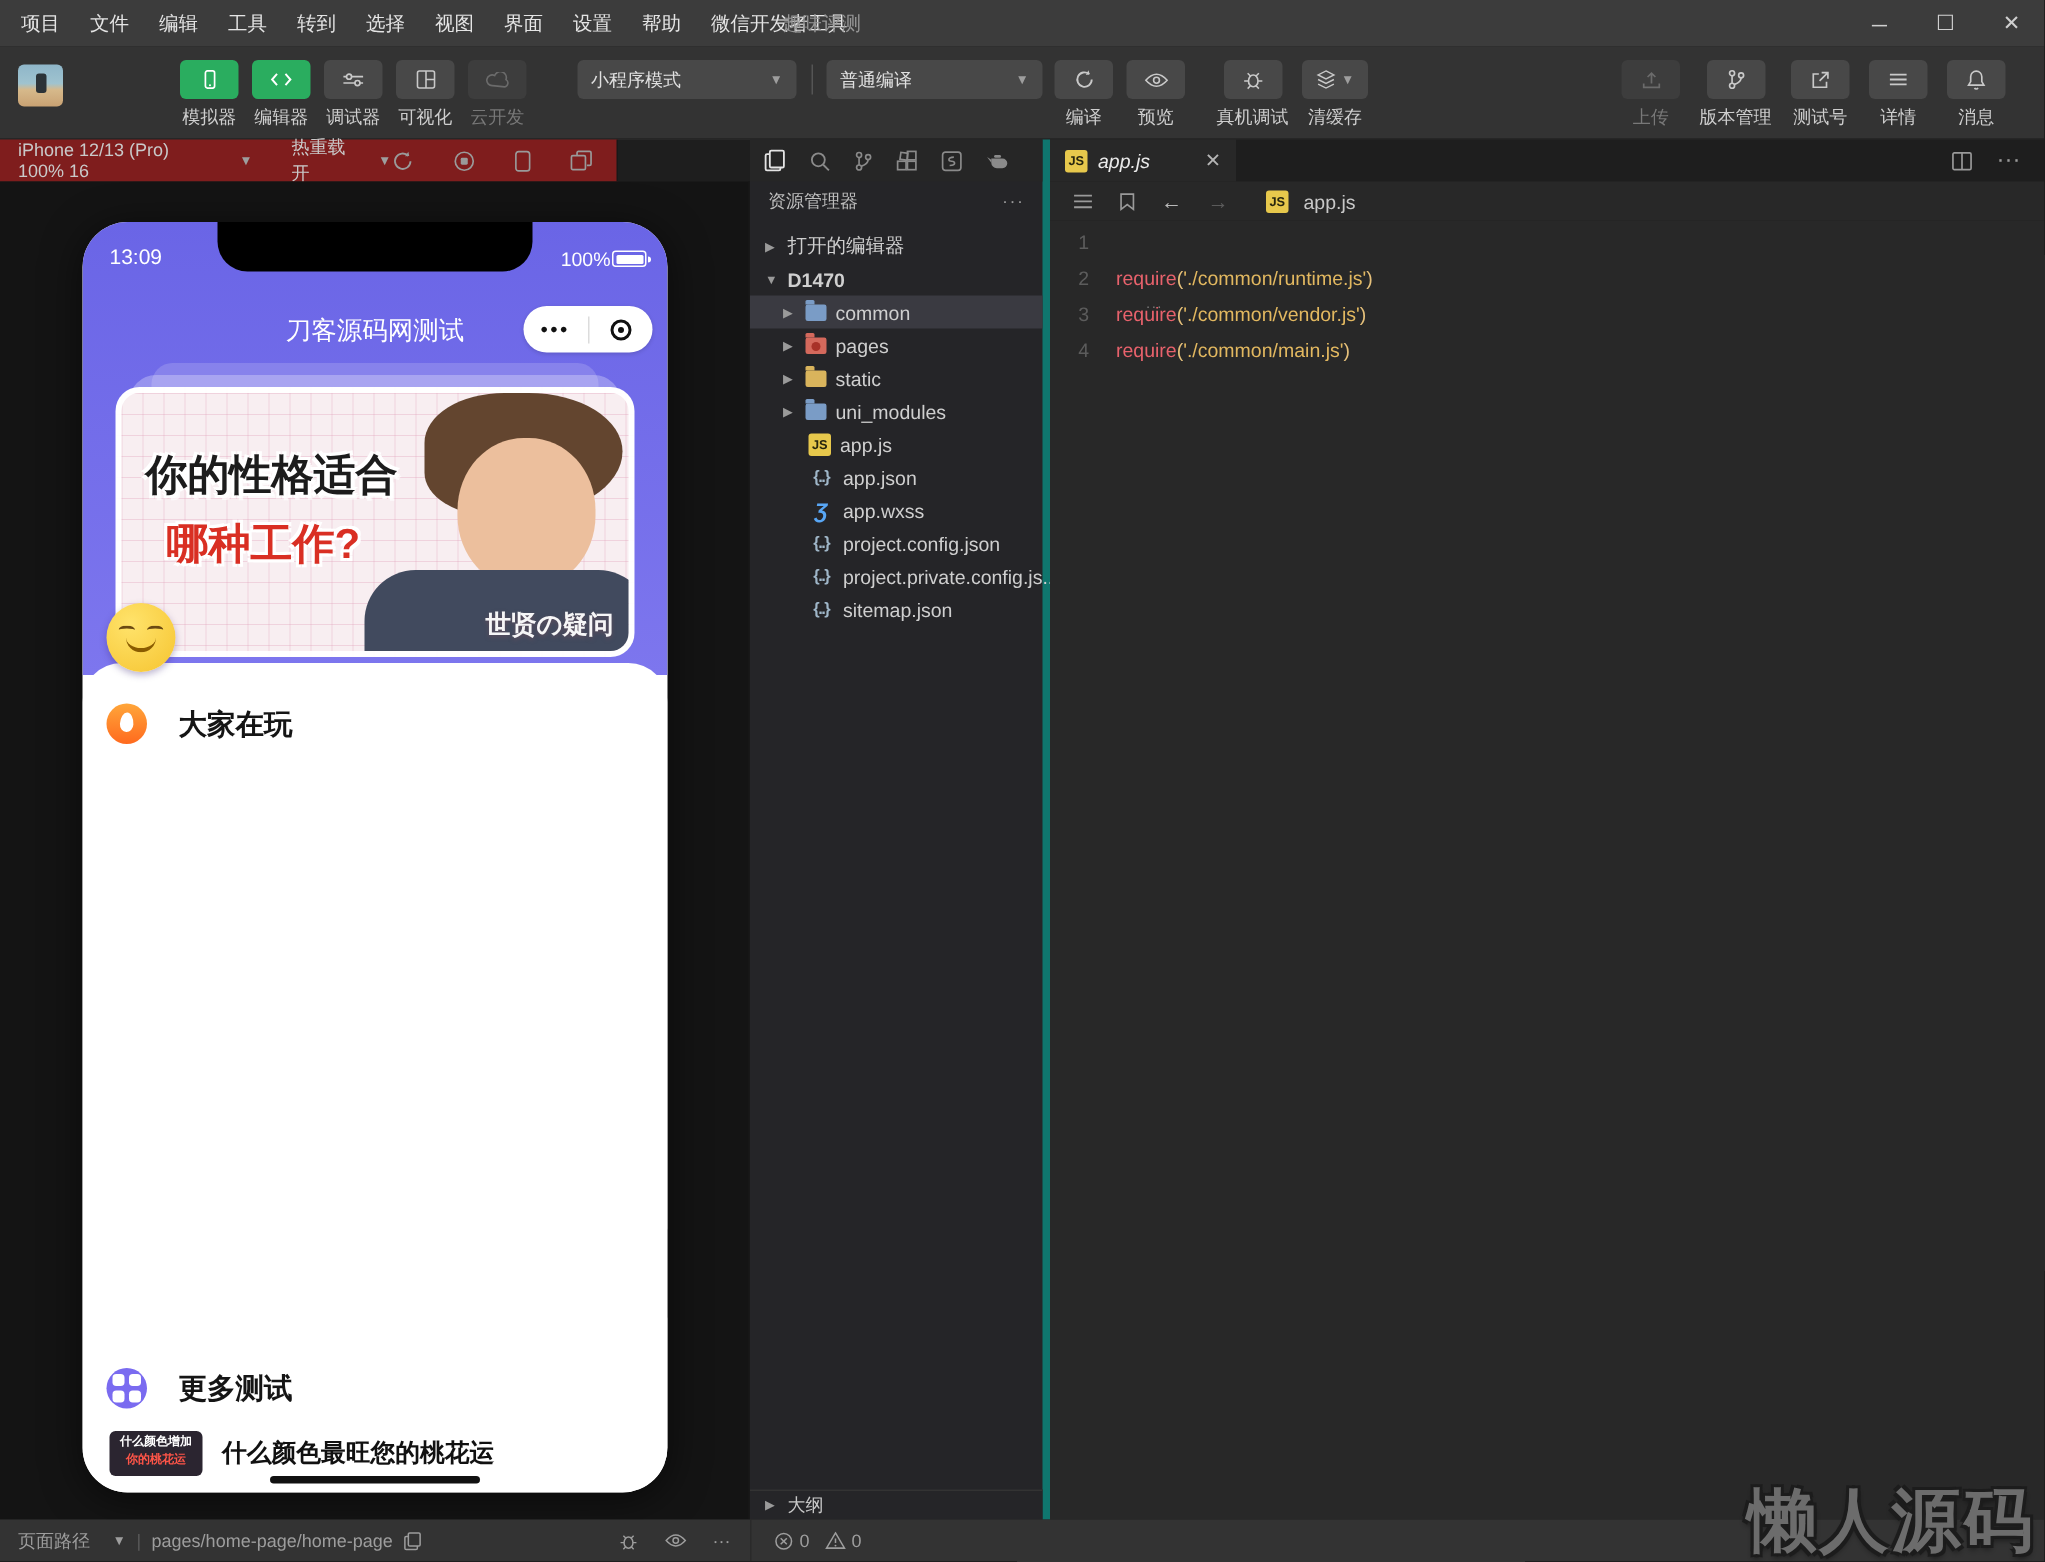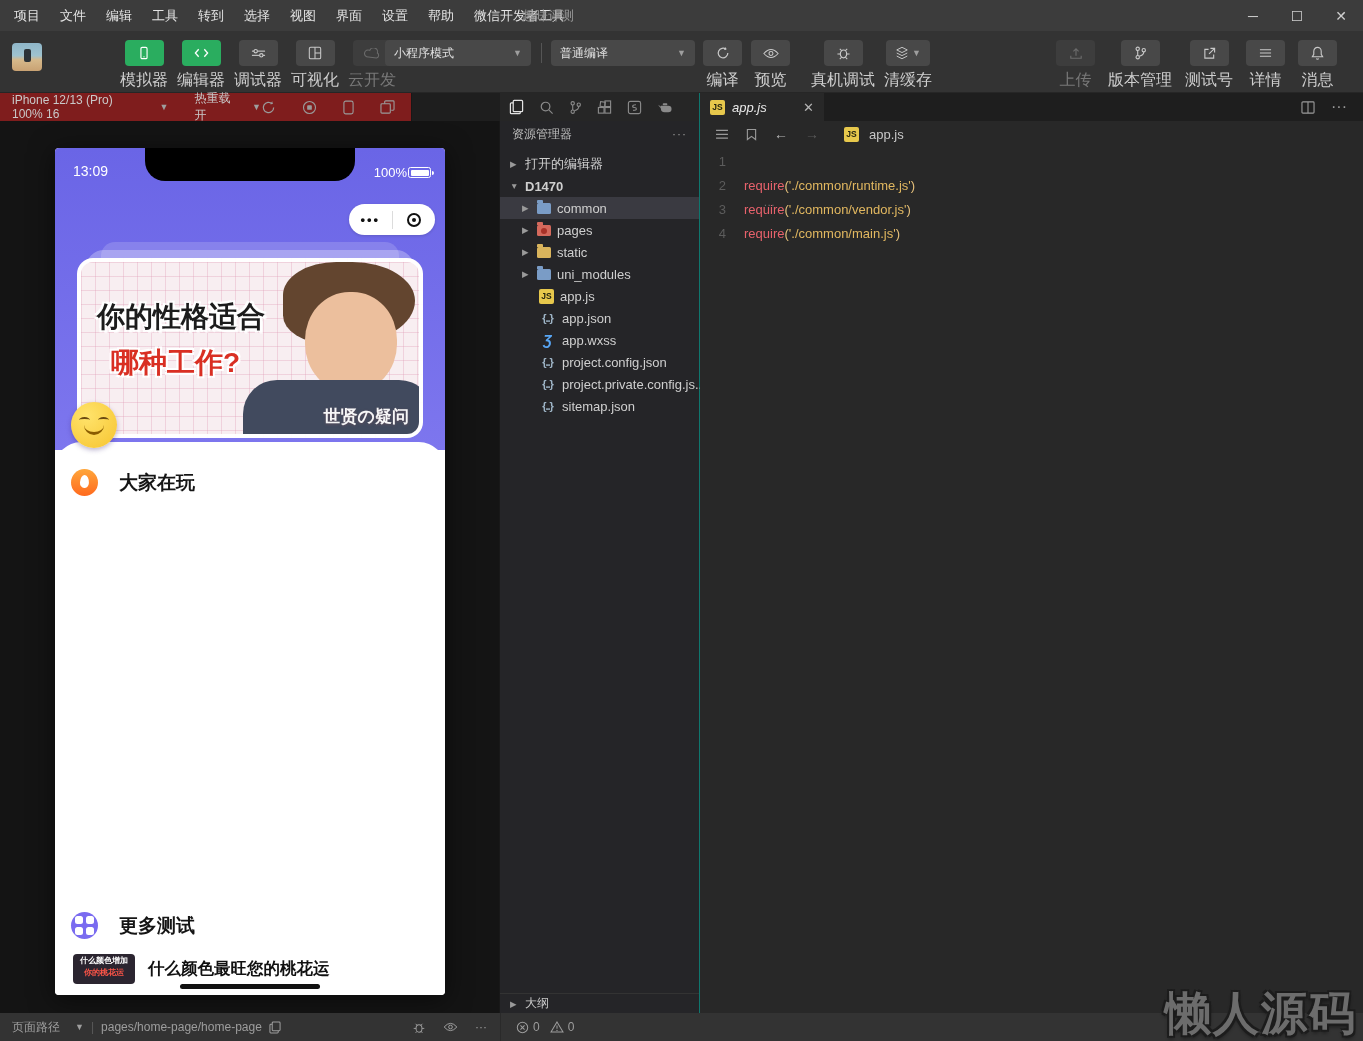--- a/index.html
+++ b/index.html
@@ -17,39 +17,39 @@
   
   .toolbar{position:absolute;top:31px;left:0;right:0;height:62px;background:#333333;border-bottom:1px solid #262626;}
   .avatar{position:absolute;left:12px;top:12px;width:30px;height:28px;border-radius:4px;overflow:hidden;
     background:linear-gradient(180deg,#8fb6c9 0%,#9fc3cf 45%,#d6b98b 60%,#c9a273 100%);}
   .avatar i{position:absolute;left:12px;top:6px;width:7px;height:13px;background:#2c3338;border-radius:2px;}
   .modes{position:absolute;left:120px;top:9px;display:flex;gap:9px;}
   .tcol{display:flex;flex-direction:column;align-items:center;gap:4px;}
   .tbtn{width:39px;height:26px;background:#484848;border-radius:4px;display:flex;align-items:center;justify-content:center;color:#c9c9c9;}
   .tbtn.green{background:#2aad5f;color:#fff;}
   .tbtn.dis{background:#3d3d3d;color:#6b6b6b;}
-  .tlabel{font-size:16px;color:#cecece;white-space:nowrap;}
+  .tlabel{font-size:12px;color:#cecece;white-space:nowrap;}
   .tlabel.dim{color:#787878;}
   .select{position:absolute;top:9px;height:26px;background:#484848;border-radius:4px;display:flex;align-items:center;justify-content:space-between;padding:0 9px;font-size:12px;color:#e0e0e0;}
   .caret{font-size:9px;color:#9e9e9e;margin-left:8px;}
   .vsep{position:absolute;top:12px;width:1px;height:20px;background:#555;}
   .actions{position:absolute;left:703px;top:9px;display:flex;gap:9px;}
   .rgroup{position:absolute;right:26px;top:9px;display:flex;gap:13px;}
   svg.ic{display:block;}
 
   
   .simbar{position:absolute;top:93px;left:0;width:412px;height:28px;background:#7f1d1d;border-right:1px solid #181818;display:flex;align-items:center;font-size:12px;color:#c9c9c9;}
   .simbar .dev{padding-left:12px;display:flex;align-items:center;gap:6px;}
   .simbar .hot{margin-left:26px;display:flex;align-items:center;gap:6px;}
   .simicons{margin-left:auto;display:flex;gap:26px;padding-right:16px;color:#9a9a9a;}
   .simview{position:absolute;top:121px;left:0;width:500px;height:892px;background:#141414;border-right:1px solid #181818;}
   .sim-scroll{position:absolute;left:440px;top:697px;width:5px;height:62px;background:#5a5a5a;border-radius:3px;}
 
   
-  .phone{position:absolute;left:55px;top:27px;width:390px;height:847px;border-radius:4px;overflow:hidden;background:#fff;box-shadow:0 4px 26px rgba(0,0,0,.55);}
+  .phone{position:absolute;left:55px;top:27px;width:390px;height:847px;border-radius:30px;overflow:hidden;background:#fff;box-shadow:0 4px 26px rgba(0,0,0,.55);}
   .p-purple{position:absolute;top:0;left:0;right:0;height:302px;background:linear-gradient(180deg,#6a65e6 0%,#7d76ee 100%);}
   .notch{position:absolute;top:0;left:90px;width:210px;height:33px;background:#000;border-radius:0 0 20px 20px;}
   .ptime{position:absolute;top:15px;left:18px;color:#fff;font-size:14px;}
   .pbat{position:absolute;top:17px;right:14px;color:#fff;font-size:13px;display:flex;align-items:center;gap:1px;}
   .bat{width:23px;height:11px;border:1px solid #fff;border-radius:2.5px;position:relative;}
   .bat i{position:absolute;inset:1.5px;background:#fff;border-radius:1px;}
   .bat::after{content:"";position:absolute;right:-4px;top:3px;width:2px;height:4px;background:#fff;border-radius:0 2px 2px 0;}
   .pnav{position:absolute;top:61px;width:100%;text-align:center;color:#fff;font-size:17px;}
   .capsule{position:absolute;top:56px;right:10px;width:86px;height:31px;background:#fff;border-radius:17px;display:flex;align-items:center;box-shadow:0 1px 3px rgba(0,0,0,.15);}
   .cap-dots{flex:1;text-align:center;color:#111;font-size:13px;letter-spacing:2px;font-weight:700;}
@@ -124,21 +124,21 @@
   .c6 .bar{background:rgba(160,126,132,.62);}
 
   .more-item{position:absolute;top:806px;left:18px;right:16px;display:flex;align-items:center;gap:13px;}
   .thumb{width:62px;height:30px;border-radius:4px;background:#2b2530;position:relative;overflow:hidden;flex:none;}
   .thumb .t1{position:absolute;top:2px;width:100%;text-align:center;font-size:8px;font-weight:800;color:#fff;line-height:1.2;white-space:nowrap;}
   .thumb .t2{position:absolute;top:14px;width:100%;text-align:center;font-size:8px;font-weight:800;color:#ff5548;line-height:1.2;white-space:nowrap;}
   .more-title{font-size:16.5px;font-weight:700;color:#111;}
   .hbar{position:absolute;bottom:6px;left:50%;transform:translateX(-50%);width:140px;height:5px;background:#111;border-radius:3px;z-index:8;}
 
   
-  .explorer{position:absolute;left:500px;top:93px;width:200px;height:920px;background:#252528;border-right:1px solid #0f766e;}
+  .explorer{position:absolute;left:500px;top:93px;width:200px;height:920px;background:#252528;border-right:5px solid #0f766e;}
   .activity{height:28px;display:flex;align-items:center;padding-left:9px;gap:15px;color:#8a8a8a;background:#262626;}
   .activity .act{display:flex;}
   .activity .on{color:#e3e3e3;}
   .exp-head{height:26px;display:flex;align-items:center;padding:0 12px;font-size:12px;color:#bdbdbd;}
   .exp-head .dots{margin-left:auto;color:#9a9a9a;letter-spacing:1px;}
   .tree{padding-top:6px;font-size:13px;color:#cfcfcf;}
   .row{height:22px;display:flex;align-items:center;padding-left:10px;gap:6px;white-space:nowrap;}
   .row.sel{background:#3a3a41;}
   .row.l1{padding-left:22px;}
   .row.file{padding-left:39px;}
@@ -431,20 +431,21 @@
     <div class="phone">
       <div class="p-purple"></div>
       <div class="notch"></div>
       <div class="ptime">13:09</div>
       <div class="pbat">
           <span>100%</span>
           <span class="bat">
             <i></i>
           </span>
         </div>
+      <div class="pnav">刀客源码网测试</div>
       <div class="capsule">
         <span class="cap-dots">•••</span>
         <span class="cap-div"></span>
         <span class="cap-target">
             <span class="ring"></span>
           </span>
       </div>
 
       <div class="banner-back2"></div>
       <div class="banner-back"></div>

